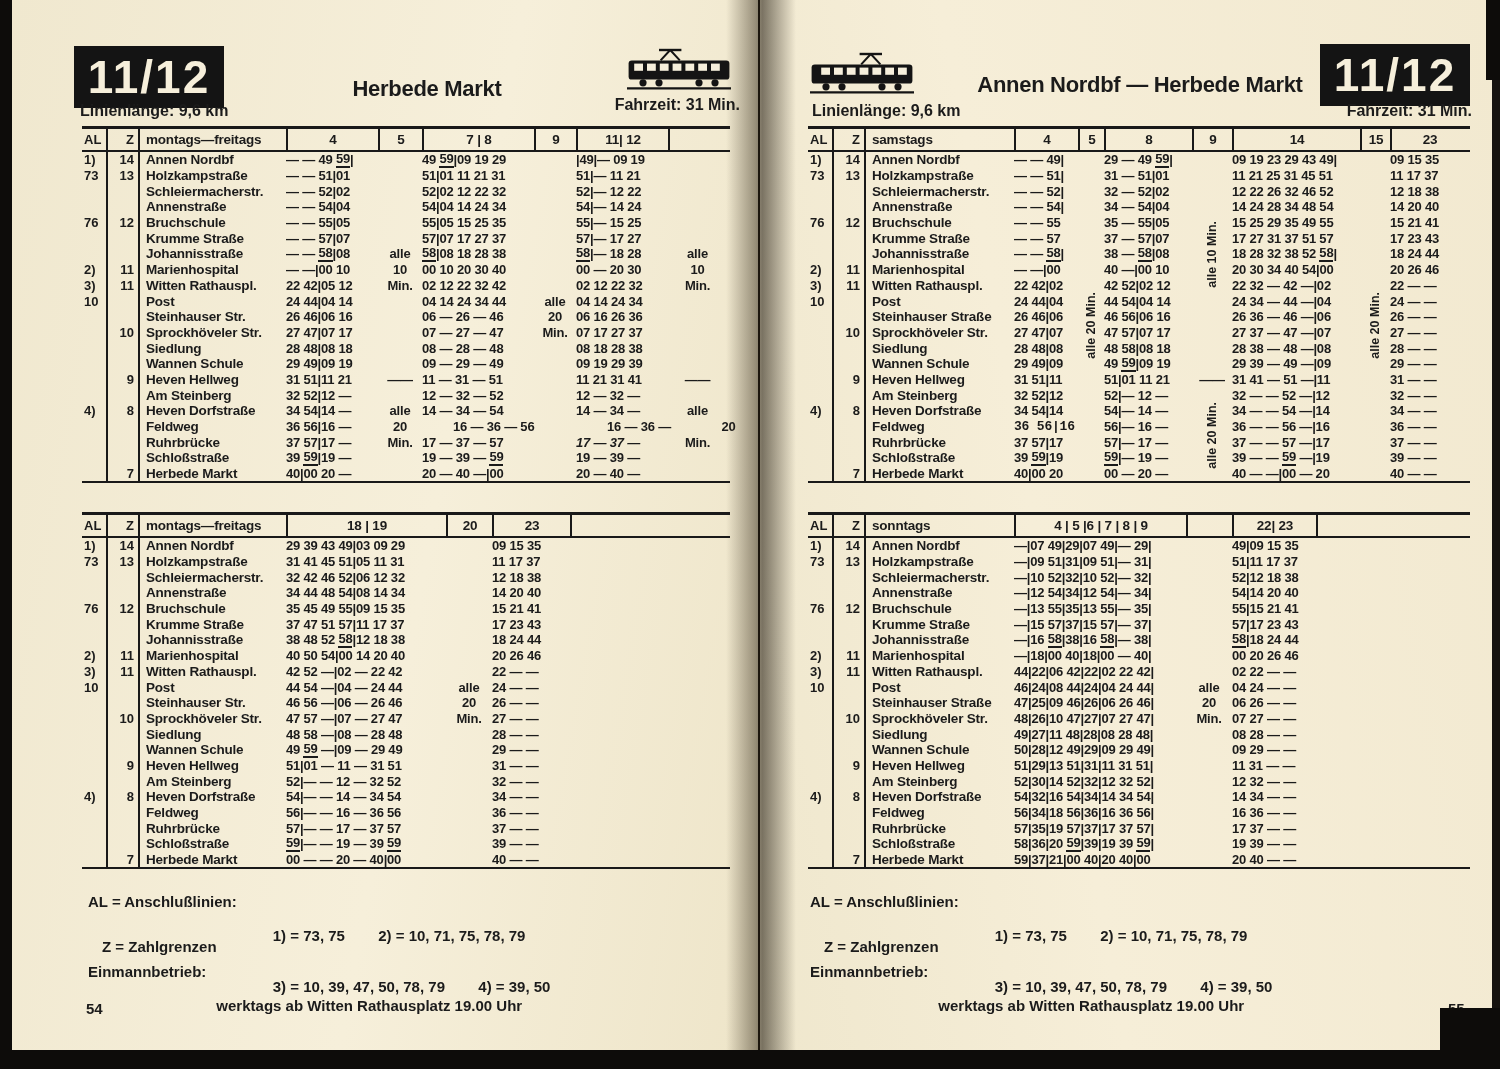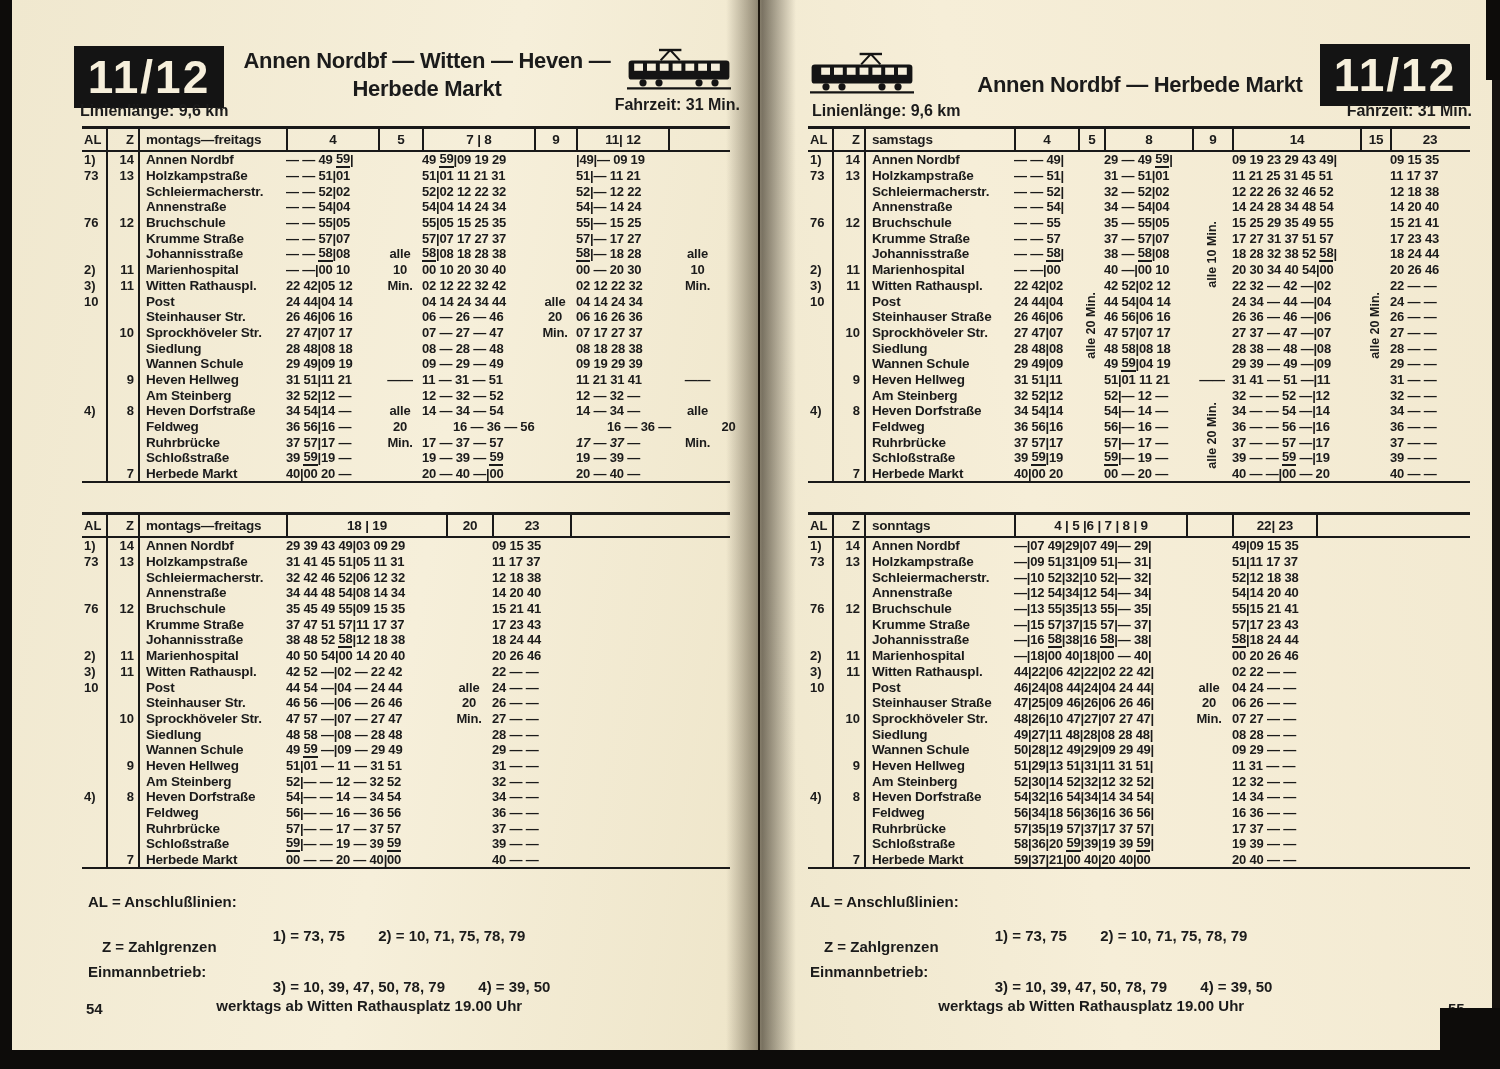--- a/index.html
+++ b/index.html
@@ -50,21 +50,20 @@
   .foot-row{position:absolute;display:flex;font-size:15px;font-weight:bold;}
   .foot-label{white-space:pre;}
   .foot-lines{white-space:pre;}
   .pageno{position:absolute;font-weight:bold;font-size:15px;}
 </style>
 </head>
 <body>
 
 <div class="page page-left">
   <div class="badge" style="left:62px;top:46px;width:150px;height:62px;">11/12</div>
-  <div class="title" style="left:205px;top:48px;width:420px;">Annen Nordbf — Witten — Heven —</div>
   <div class="title" style="left:205px;top:76px;width:420px;">Herbede Markt</div>
   <div class="tram" style="left:615px;top:46px;">
     <svg width="104" height="44" viewBox="0 0 130 55">
       <line x1="40" y1="5" x2="68" y2="5" stroke="#141414" stroke-width="3"></line>
       <path d="M54 5 L42 18 M54 5 L66 18" stroke="#141414" stroke-width="2.5" fill="none"></path>
       <rect x="2" y="18" width="126" height="24" rx="4" fill="#141414"></rect>
       <rect x="9" y="22" width="11" height="9" fill="#f6efdb"></rect>
       <rect x="25" y="22" width="11" height="9" fill="#f6efdb"></rect>
       <rect x="41" y="22" width="11" height="9" fill="#f6efdb"></rect>
       <rect x="57" y="22" width="11" height="9" fill="#f6efdb"></rect>
@@ -739,21 +738,21 @@
         <div class="ct" style="width: 128px;"><span>28 38 — 48 —|08</span></div>
         <div class="ct note" style="width: 30px;"><span></span></div>
         <div class="ct" style="width: 78px;"><span>28 — —</span></div>
       </div>
       <div class="tt-r">
         <div class="ca"></div>
         <div class="cz"></div>
         <div class="cn">Wannen Schule</div>
         <div class="ct" style="width: 64px;"><span>29 49|09</span></div>
         <div class="ct note" style="width: 26px;"><span></span></div>
-        <div class="ct" style="width: 88px;"><span>49 </span><span class="u">59</span><span>|04 19</span></div>
+        <div class="ct" style="width: 88px;"><span>49 </span><span class="u">59</span><span>|09 19</span></div>
         <div class="ct note" style="width: 40px;"><span></span></div>
         <div class="ct" style="width: 128px;"><span>29 39 — 49 —|09</span></div>
         <div class="ct note" style="width: 30px;"><span></span></div>
         <div class="ct" style="width: 78px;"><span>29 — —</span></div>
       </div>
       <div class="tt-r">
         <div class="ca"></div>
         <div class="cz">9</div>
         <div class="cn">Heven Hellweg</div>
         <div class="ct" style="width: 64px;"><span>31 51|11</span></div>
@@ -785,21 +784,21 @@
         <div class="ct" style="width: 88px;"><span>54|— 14 —</span></div>
         <div class="ct note" style="width: 40px;"><span></span></div>
         <div class="ct" style="width: 128px;"><span>34 — — 54 —|14</span></div>
         <div class="ct note" style="width: 30px;"><span></span></div>
         <div class="ct" style="width: 78px;"><span>34 — —</span></div>
       </div>
       <div class="tt-r">
         <div class="ca"></div>
         <div class="cz"></div>
         <div class="cn">Feldweg</div>
-        <div class="ct" style="width: 64px;"><span>36 56|16</span></div>
+        <div class="ct" style="width: 64px; font-family: Liberation Mono, monospace;"><span>36 56|16</span></div>
         <div class="ct note" style="width: 26px;"><span></span></div>
         <div class="ct" style="width: 88px;"><span>56|— 16 —</span></div>
         <div class="ct note" style="width: 40px;"><span></span></div>
         <div class="ct" style="width: 128px;"><span>36 — — 56 —|16</span></div>
         <div class="ct note" style="width: 30px;"><span></span></div>
         <div class="ct" style="width: 78px;"><span>36 — —</span></div>
       </div>
       <div class="tt-r">
         <div class="ca"></div>
         <div class="cz"></div>

